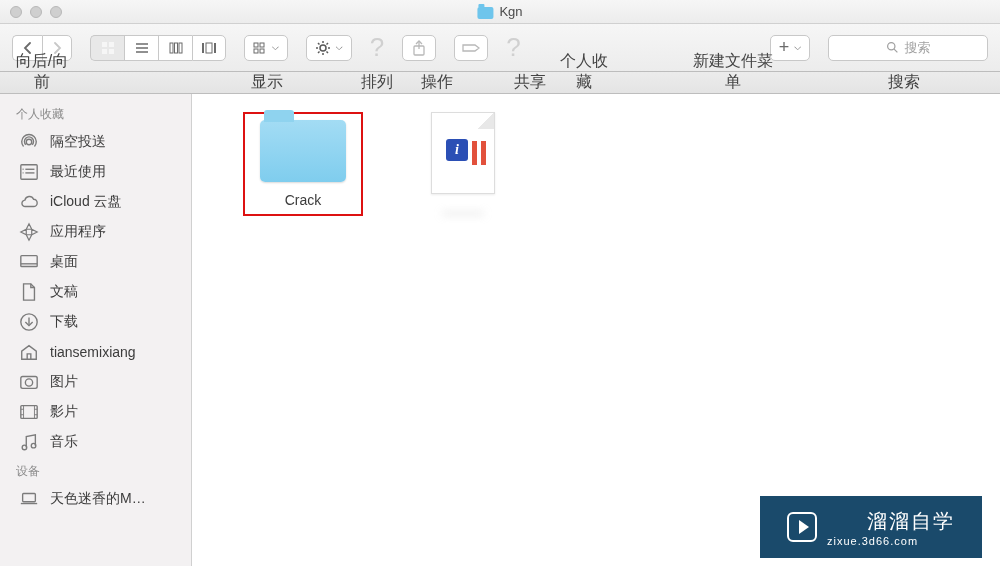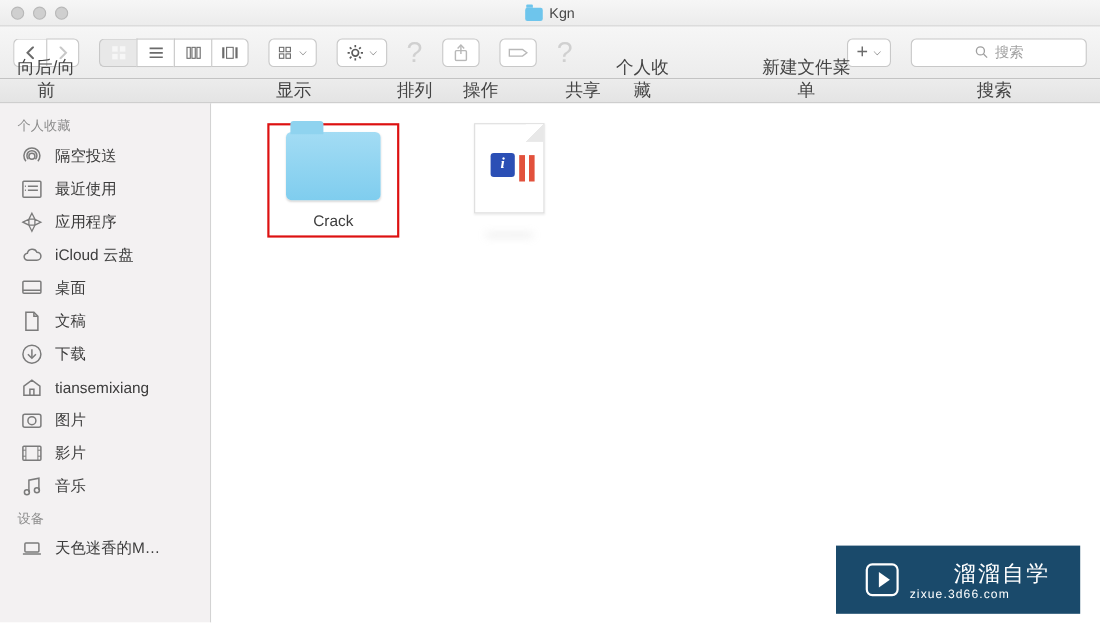--- a/index.html
+++ b/index.html
@@ -241,34 +241,34 @@
             <line x1="7" y1="12" x2="17" y2="12" stroke="#7b7b7b" stroke-width="1.5"></line>
             <line x1="4" y1="8" x2="5" y2="8" stroke="#7b7b7b" stroke-width="1.5"></line>
             <line x1="4" y1="12" x2="5" y2="12" stroke="#7b7b7b" stroke-width="1.5"></line>
           </svg>
         </span>
       <span>最近使用</span>
     </div>
 
     <div class="sb-item">
       <span class="box">
+          <svg viewBox="0 0 22 16">
+            <path d="M7 13h9a4 4 0 0 0 0-8 5 5 0 0 0-9.5 1A3.5 3.5 0 0 0 7 13z" fill="none" stroke="#7b7b7b" stroke-width="1.5"></path>
+          </svg>
+        </span>
+      <span>iCloud 云盘</span>
+    </div>
+
+    <div class="sb-item">
+      <span class="box">
           <svg viewBox="0 0 22 22">
             <path d="M11 2l3 6h-6z M11 20l-3-6h6z M2 11l6-3v6z M20 11l-6 3v-6z" fill="none" stroke="#7b7b7b" stroke-width="1.3"></path>
           </svg>
         </span>
       <span>应用程序</span>
-    </div>
-
-    <div class="sb-item">
-      <span class="box">
-          <svg viewBox="0 0 22 16">
-            <path d="M7 13h9a4 4 0 0 0 0-8 5 5 0 0 0-9.5 1A3.5 3.5 0 0 0 7 13z" fill="none" stroke="#7b7b7b" stroke-width="1.5"></path>
-          </svg>
-        </span>
-      <span>iCloud 云盘</span>
     </div>
 
     <div class="sb-item">
       <span class="box">
           <svg viewBox="0 0 22 18">
             <rect x="2" y="2" width="18" height="12" rx="1" fill="none" stroke="#7b7b7b" stroke-width="1.5"></rect>
             <line x1="2" y1="11" x2="20" y2="11" stroke="#7b7b7b" stroke-width="1.5"></line>
           </svg>
         </span>
       <span>桌面</span>

